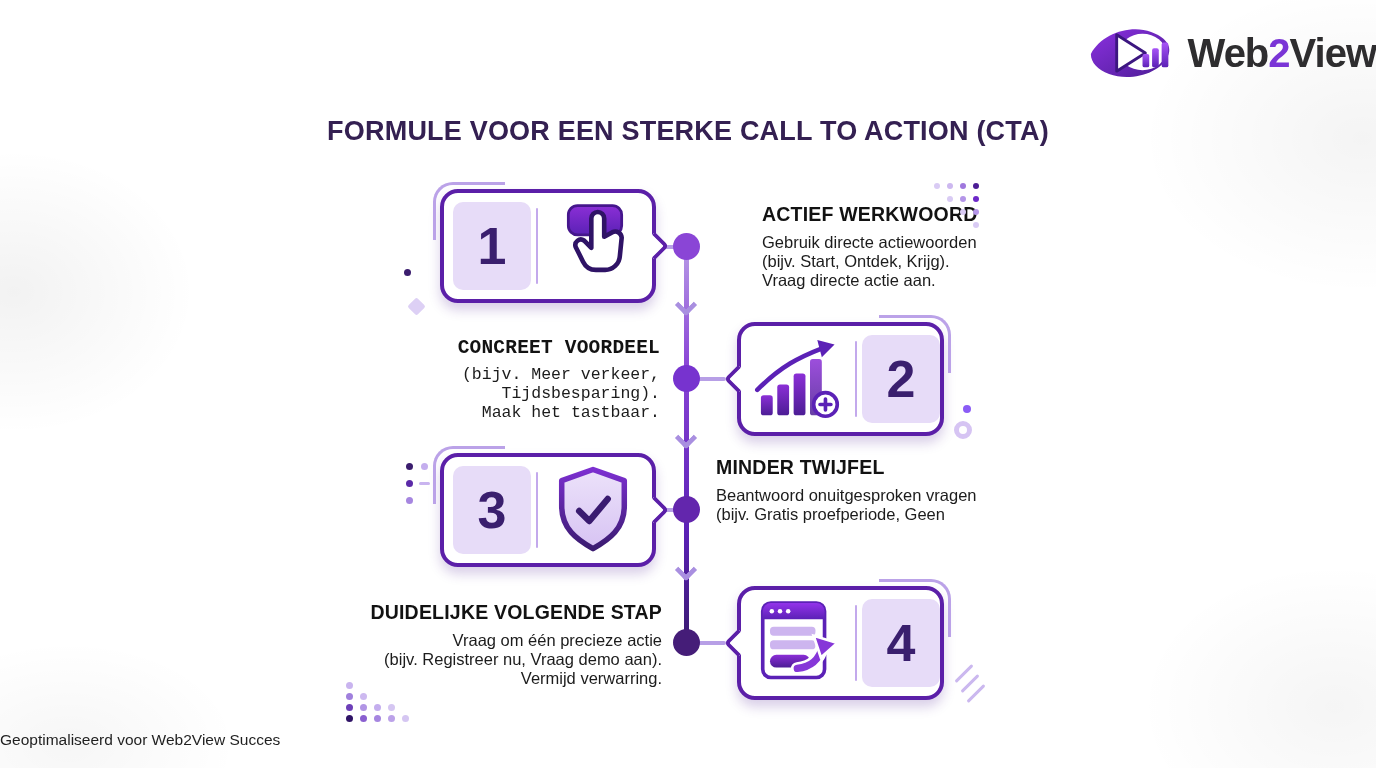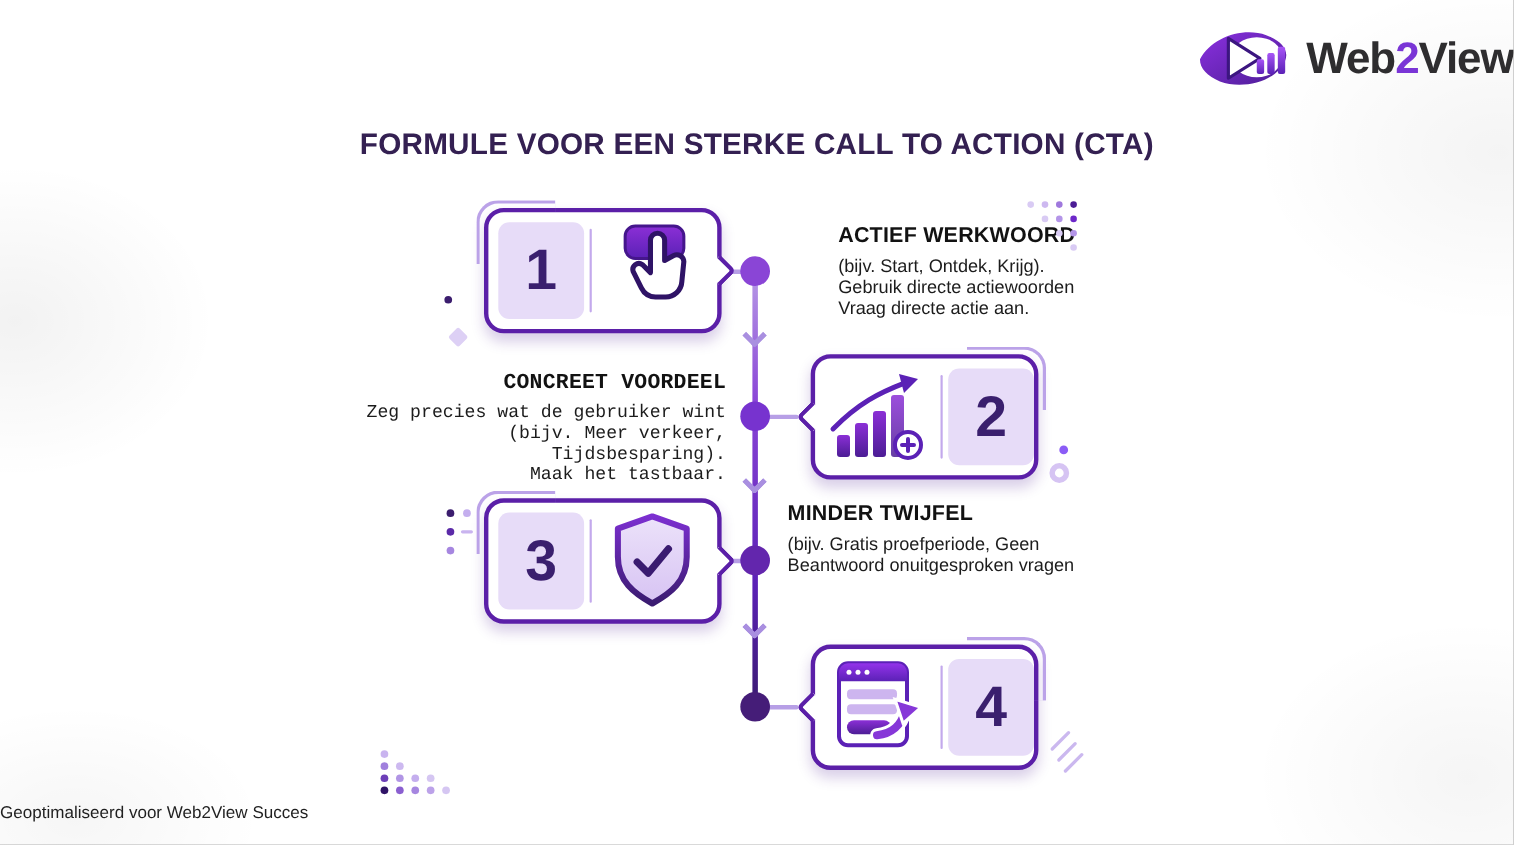--- a/index.html
+++ b/index.html
@@ -128,28 +128,27 @@
             </linearGradient>
           </defs>
         <rect x="26" y="6" width="58" height="32" rx="10" fill="url(#g1)" stroke="#45168c" stroke-width="3"></rect>
         <path d="M51 52 V20 a7 7 0 0 1 14 0 v20 l9 -5 a7 7 0 0 1 10 6 l-2 20 a16 16 0 0 1 -16 15 h-10 a16 16 0 0 1 -14 -9 l-8 -16 a6 6 0 0 1 9 -7 l8 8 Z" fill="#ffffff" stroke="#2f1366" stroke-width="5" stroke-linejoin="round"></path>
       </svg>
     </div>
   </div>
 
   <div class="tblock" style="left:716px; top:203px; width:300px;margin-left:46px;">
     <h3>ACTIEF WERKWOORD</h3>
+    <div class="line">Gebruik directe actiewoorden</div>
     <div class="line">(bijv. Start, Ontdek, Krijg).</div>
-    <div class="line">Gebruik directe actiewoorden</div>
     <div class="line">Vraag directe actie aan.</div>
   </div>
 
   <div class="tblock right-al" style="left:330px; top:337px; width:330px;font-family:Liberation Mono, monospace;">
     <h3>CONCREET VOORDEEL</h3>
-    <div class="line">Zeg precies wat de gebruiker wint</div>
     <div class="line">(bijv. Meer verkeer, Tijdsbesparing).</div>
     <div class="line">Maak het tastbaar.</div>
   </div>
 
   <div class="card right" style="left:737px; top:322px;">
     <div class="corner-tr"></div>
     <div class="pointer-l"></div>
     <div class="icon-area">
       <svg width="100" height="92" viewBox="0 0 110 100">
         <defs>
@@ -194,24 +193,30 @@
             </linearGradient>
           </defs>
         <path d="M50 6 L84 18 V46 C84 70 68 82 50 92 C32 82 16 70 16 46 V18 Z" fill="url(#g3)" stroke="url(#g3s)" stroke-width="6" stroke-linejoin="round"></path>
         <path d="M35 51 L46 62 L66 38" stroke="#3a1b70" stroke-width="7" fill="none" stroke-linecap="round" stroke-linejoin="round"></path>
       </svg>
     </div>
   </div>
 
   <div class="tblock" style="left:716px; top:456px; width:300px;">
     <h3>MINDER TWIJFEL</h3>
+    <div class="line">Beantwoord onuitgesproken vragen</div>
     <div class="line">(bijv. Gratis proefperiode, Geen</div>
-    <div class="line">Beantwoord onuitgesproken vragen</div>
-  </div>
-
+  </div>
+
+  <div class="tblock right-al" style="left:320px; top:601px; width:342px;">
+    <h3>DUIDELIJKE VOLGENDE STAP</h3>
+    <div class="line">Vraag om één precieze actie</div>
+    <div class="line">(bijv. Registreer nu, Vraag demo aan).</div>
+    <div class="line">Vermijd verwarring.</div>
+  </div>
 
   <div class="card right" style="left:737px; top:586px;">
     <div class="corner-tr"></div>
     <div class="pointer-l"></div>
     <div class="icon-area">
       <svg width="100" height="92" viewBox="0 0 110 100">
         <defs>
             <linearGradient id="g4" x1="0" y1="0" x2="0" y2="1">
           <stop offset="0" stop-color="#9333ea"></stop>
               <stop offset="1" stop-color="#5b21b6"></stop>

